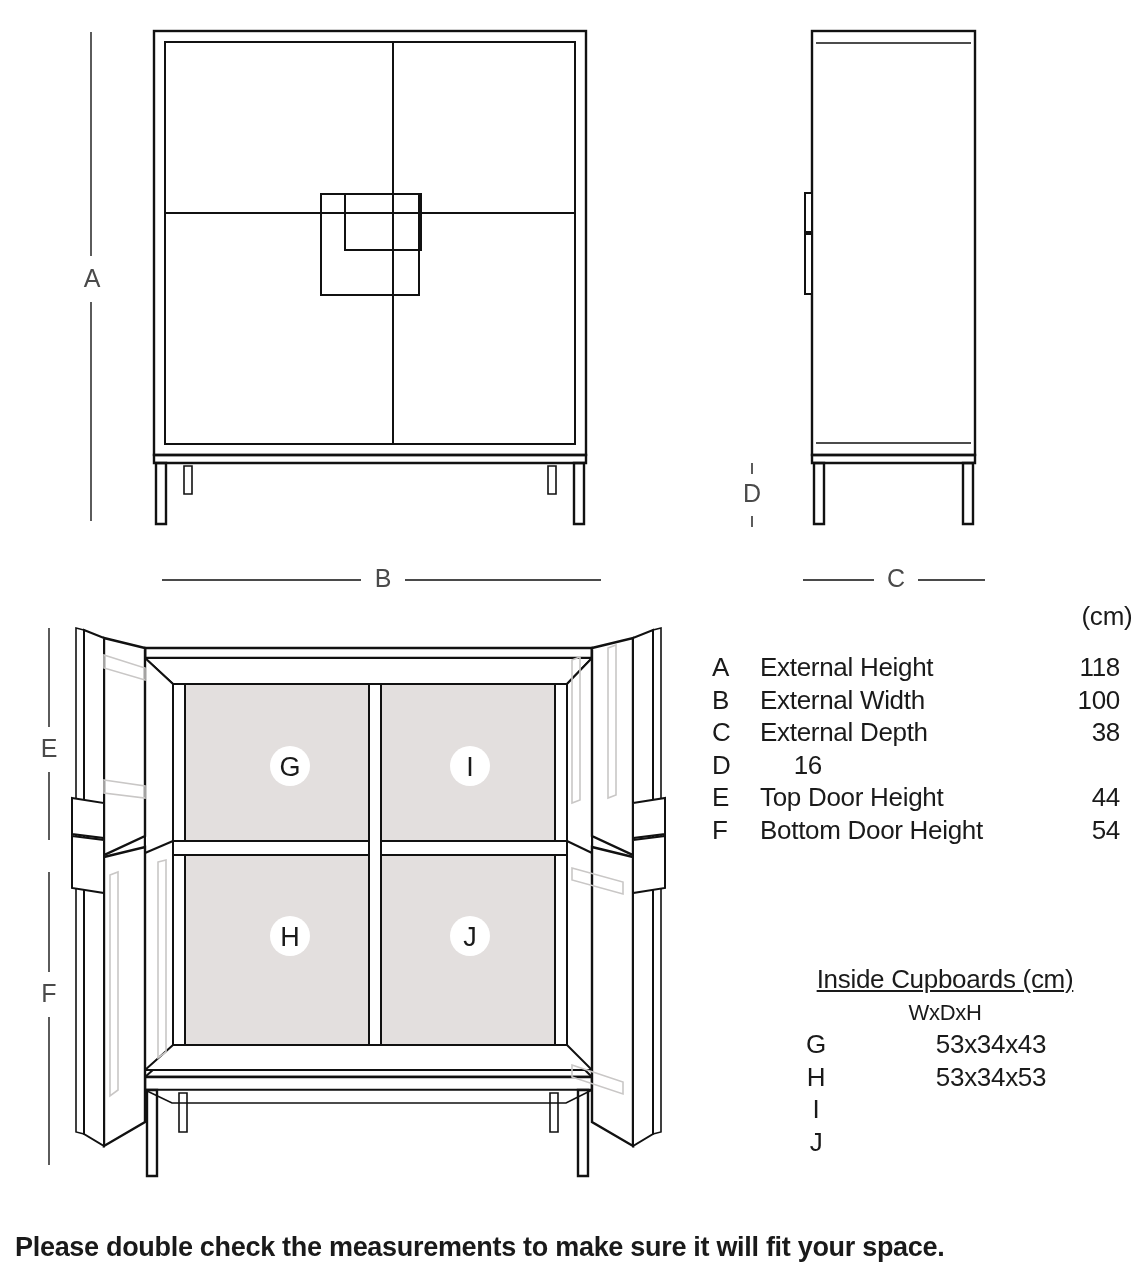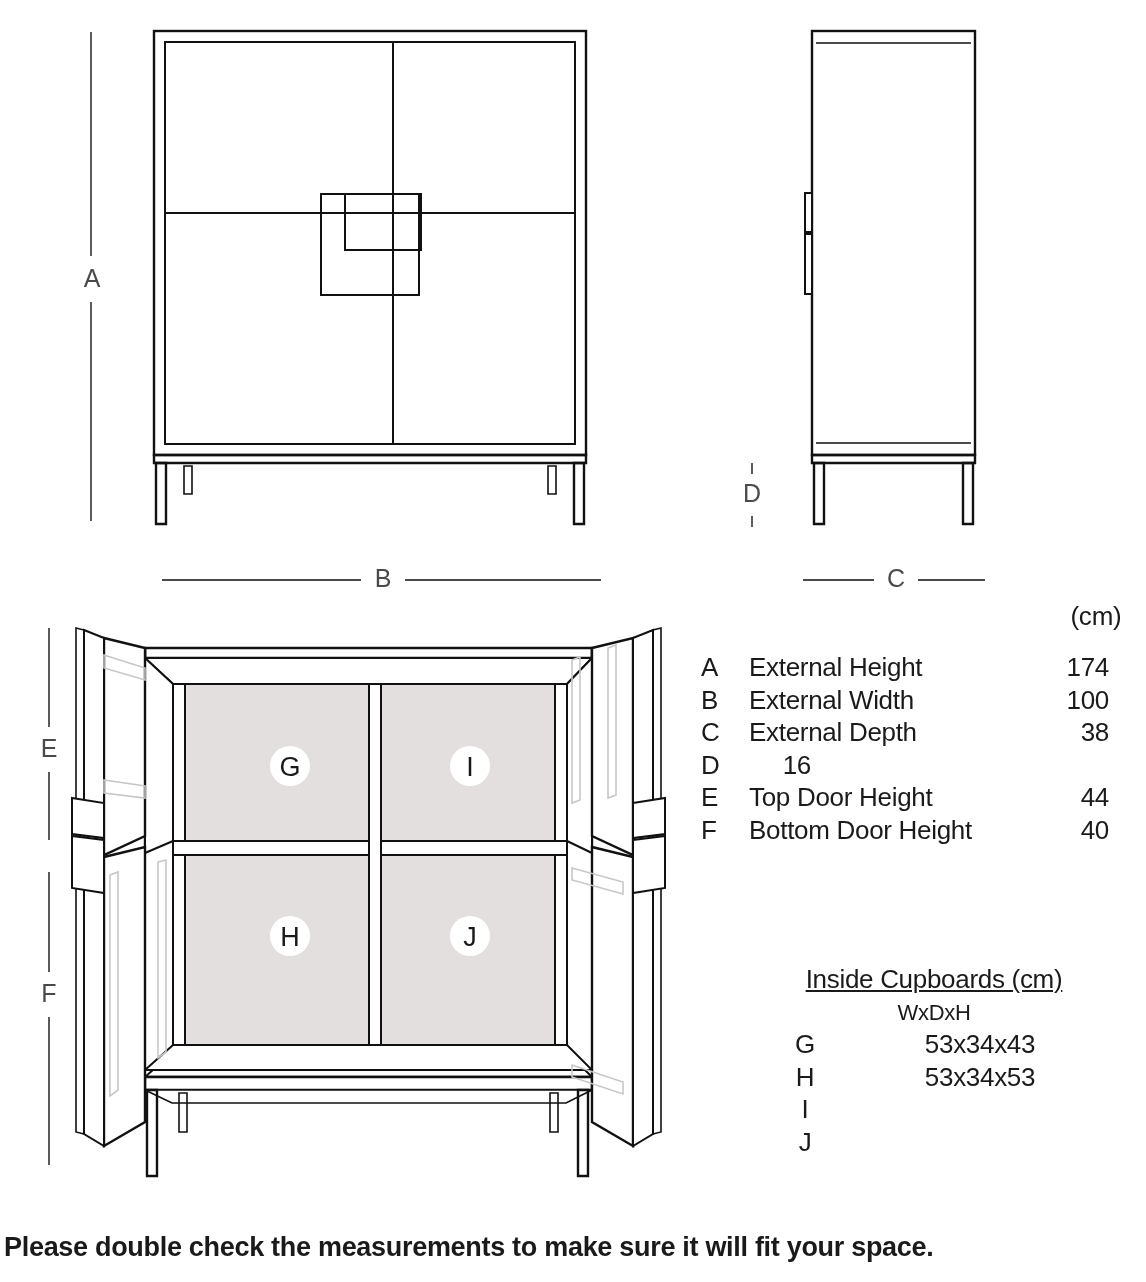--- a/index.html
+++ b/index.html
@@ -50,21 +50,21 @@
     font-family: "Liberation Sans", sans-serif;
     font-size: 27px;
     fill: #1a1a1a;
     text-anchor: middle;
     dominant-baseline: central;
   }
 
   
   .txt-layer {
     position: absolute;
-    top: 0; left: 4px;
+    top: 0; left: 15px;
     width: 926px;
     height: 1282px;
     pointer-events: none;
     border-radius: 19px;
   }
   .txt-layer > * { pointer-events: auto; }
 
   .cm-header {
     position: absolute;
     left: 1046px;
@@ -287,21 +287,21 @@
   </svg>
 
   <div class="txt-layer">
 
     <div class="cm-header">(cm)</div>
 
     <div class="dim-table">
       <div class="dim-row">
         <span class="dim-key">A</span>
         <span class="dim-label">External Height</span>
-        <span class="dim-value">174</span>
+        <span class="dim-value">118</span>
       </div>
       <div class="dim-row">
         <span class="dim-key">B</span>
         <span class="dim-label">External Width</span>
         <span class="dim-value">100</span>
       </div>
       <div class="dim-row">
         <span class="dim-key">C</span>
         <span class="dim-label">External Depth</span>
         <span class="dim-value">38</span>
@@ -311,21 +311,21 @@
         <span class="dim-value">16</span>
       </div>
       <div class="dim-row">
         <span class="dim-key">E</span>
         <span class="dim-label">Top Door Height</span>
         <span class="dim-value">44</span>
       </div>
       <div class="dim-row">
         <span class="dim-key">F</span>
         <span class="dim-label">Bottom Door Height</span>
-        <span class="dim-value">40</span>
+        <span class="dim-value">54</span>
       </div>
     </div>
 
     <div class="inside-block">
       <div class="inside-title">Inside Cupboards (cm)</div>
       <div class="inside-sub">WxDxH</div>
       <div class="inside-row">
         <span class="inside-key">G</span>
         <span class="inside-val">53x34x43</span>
       </div>

